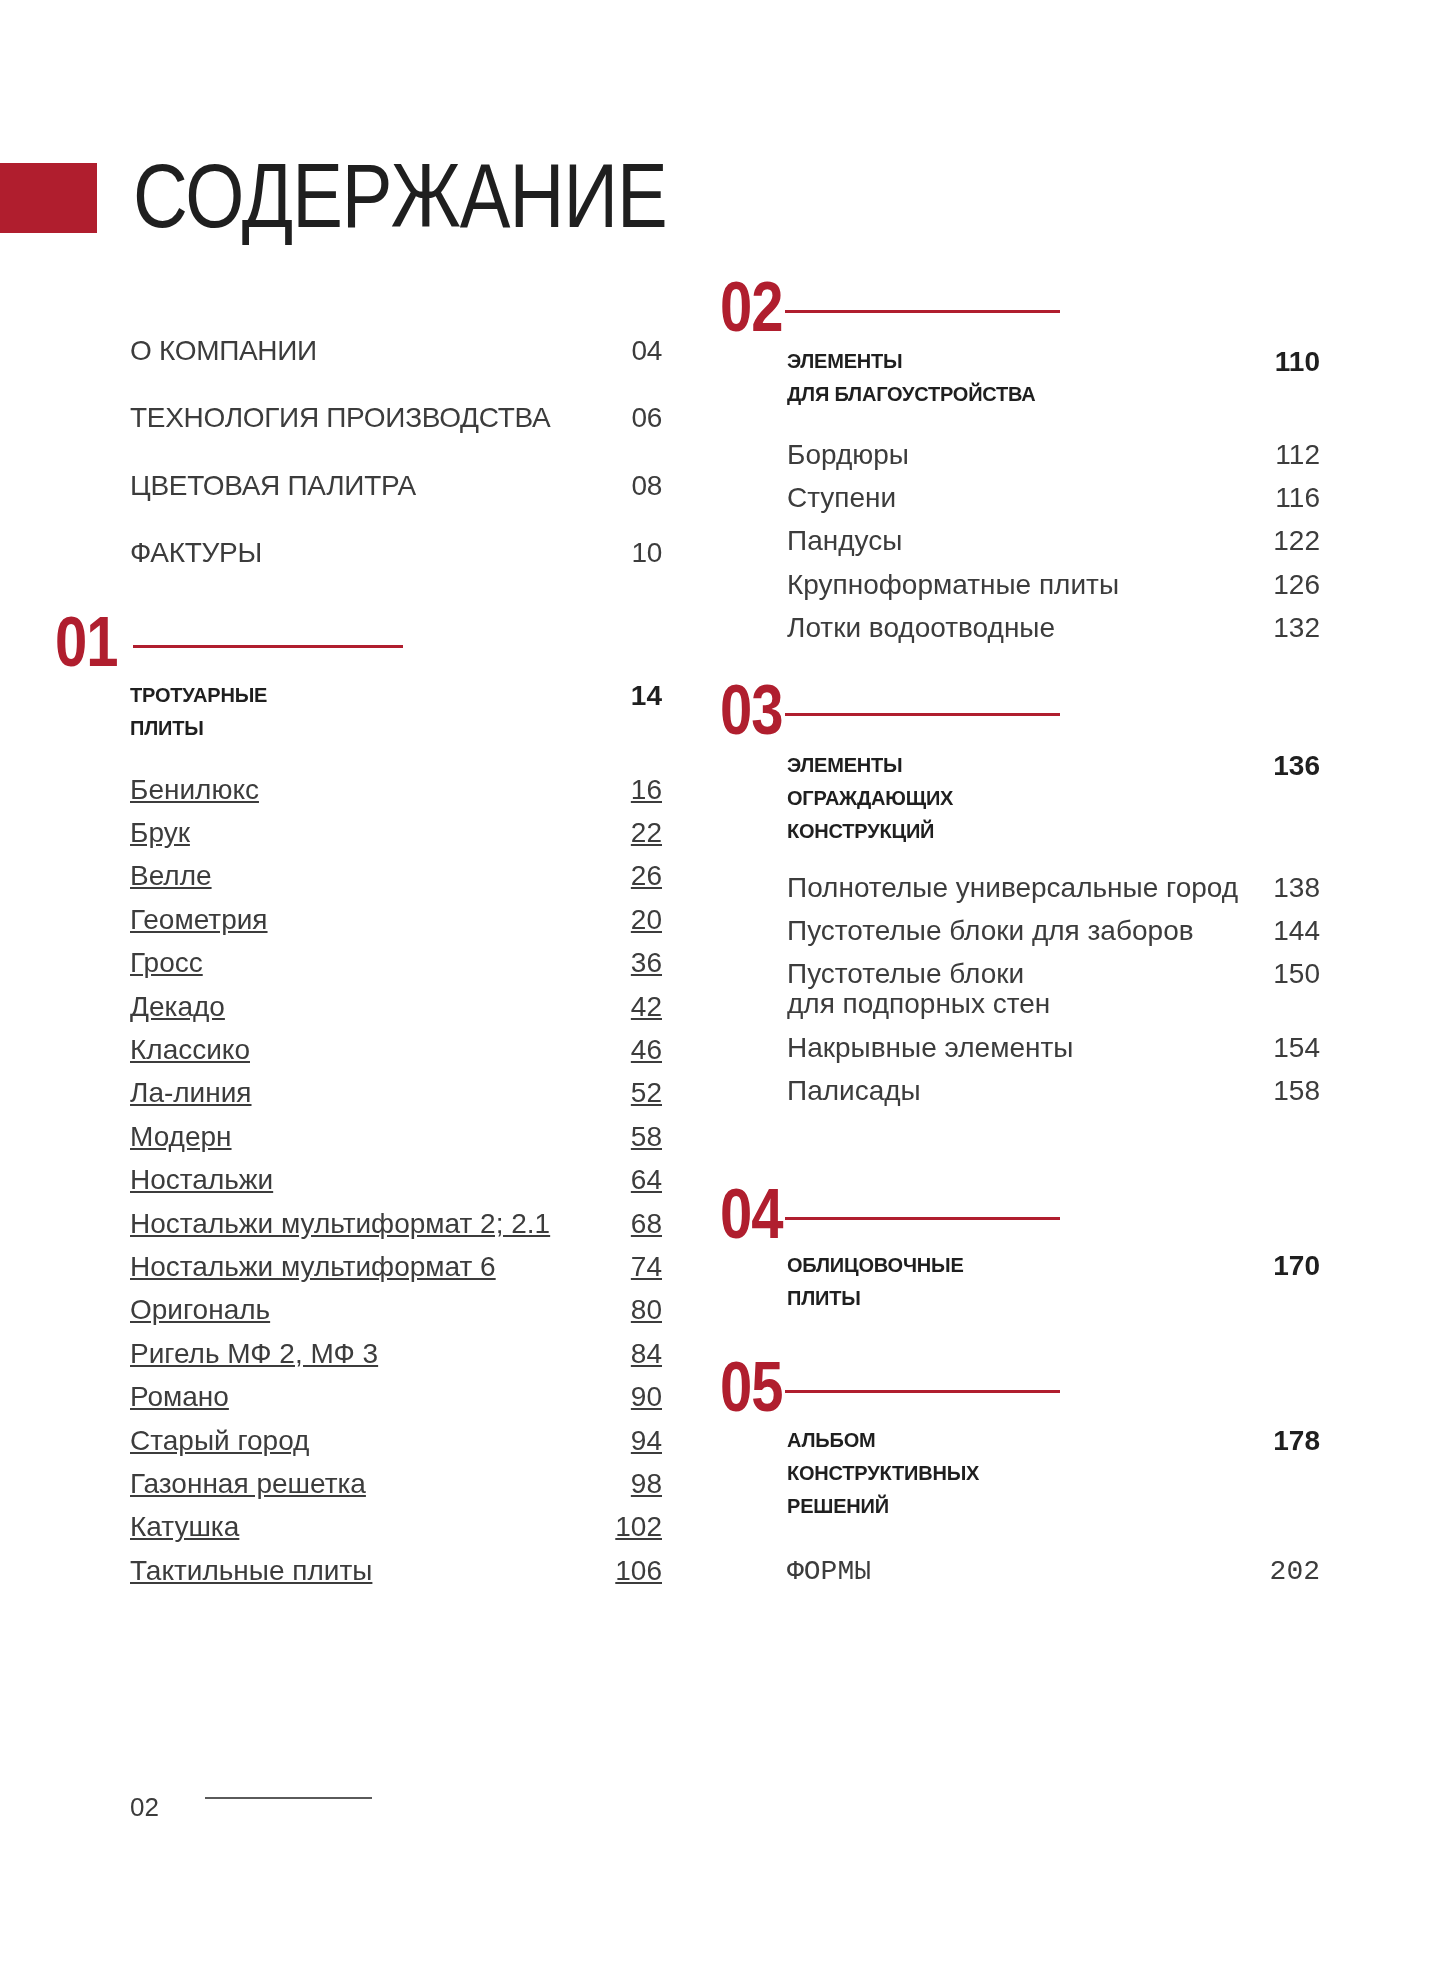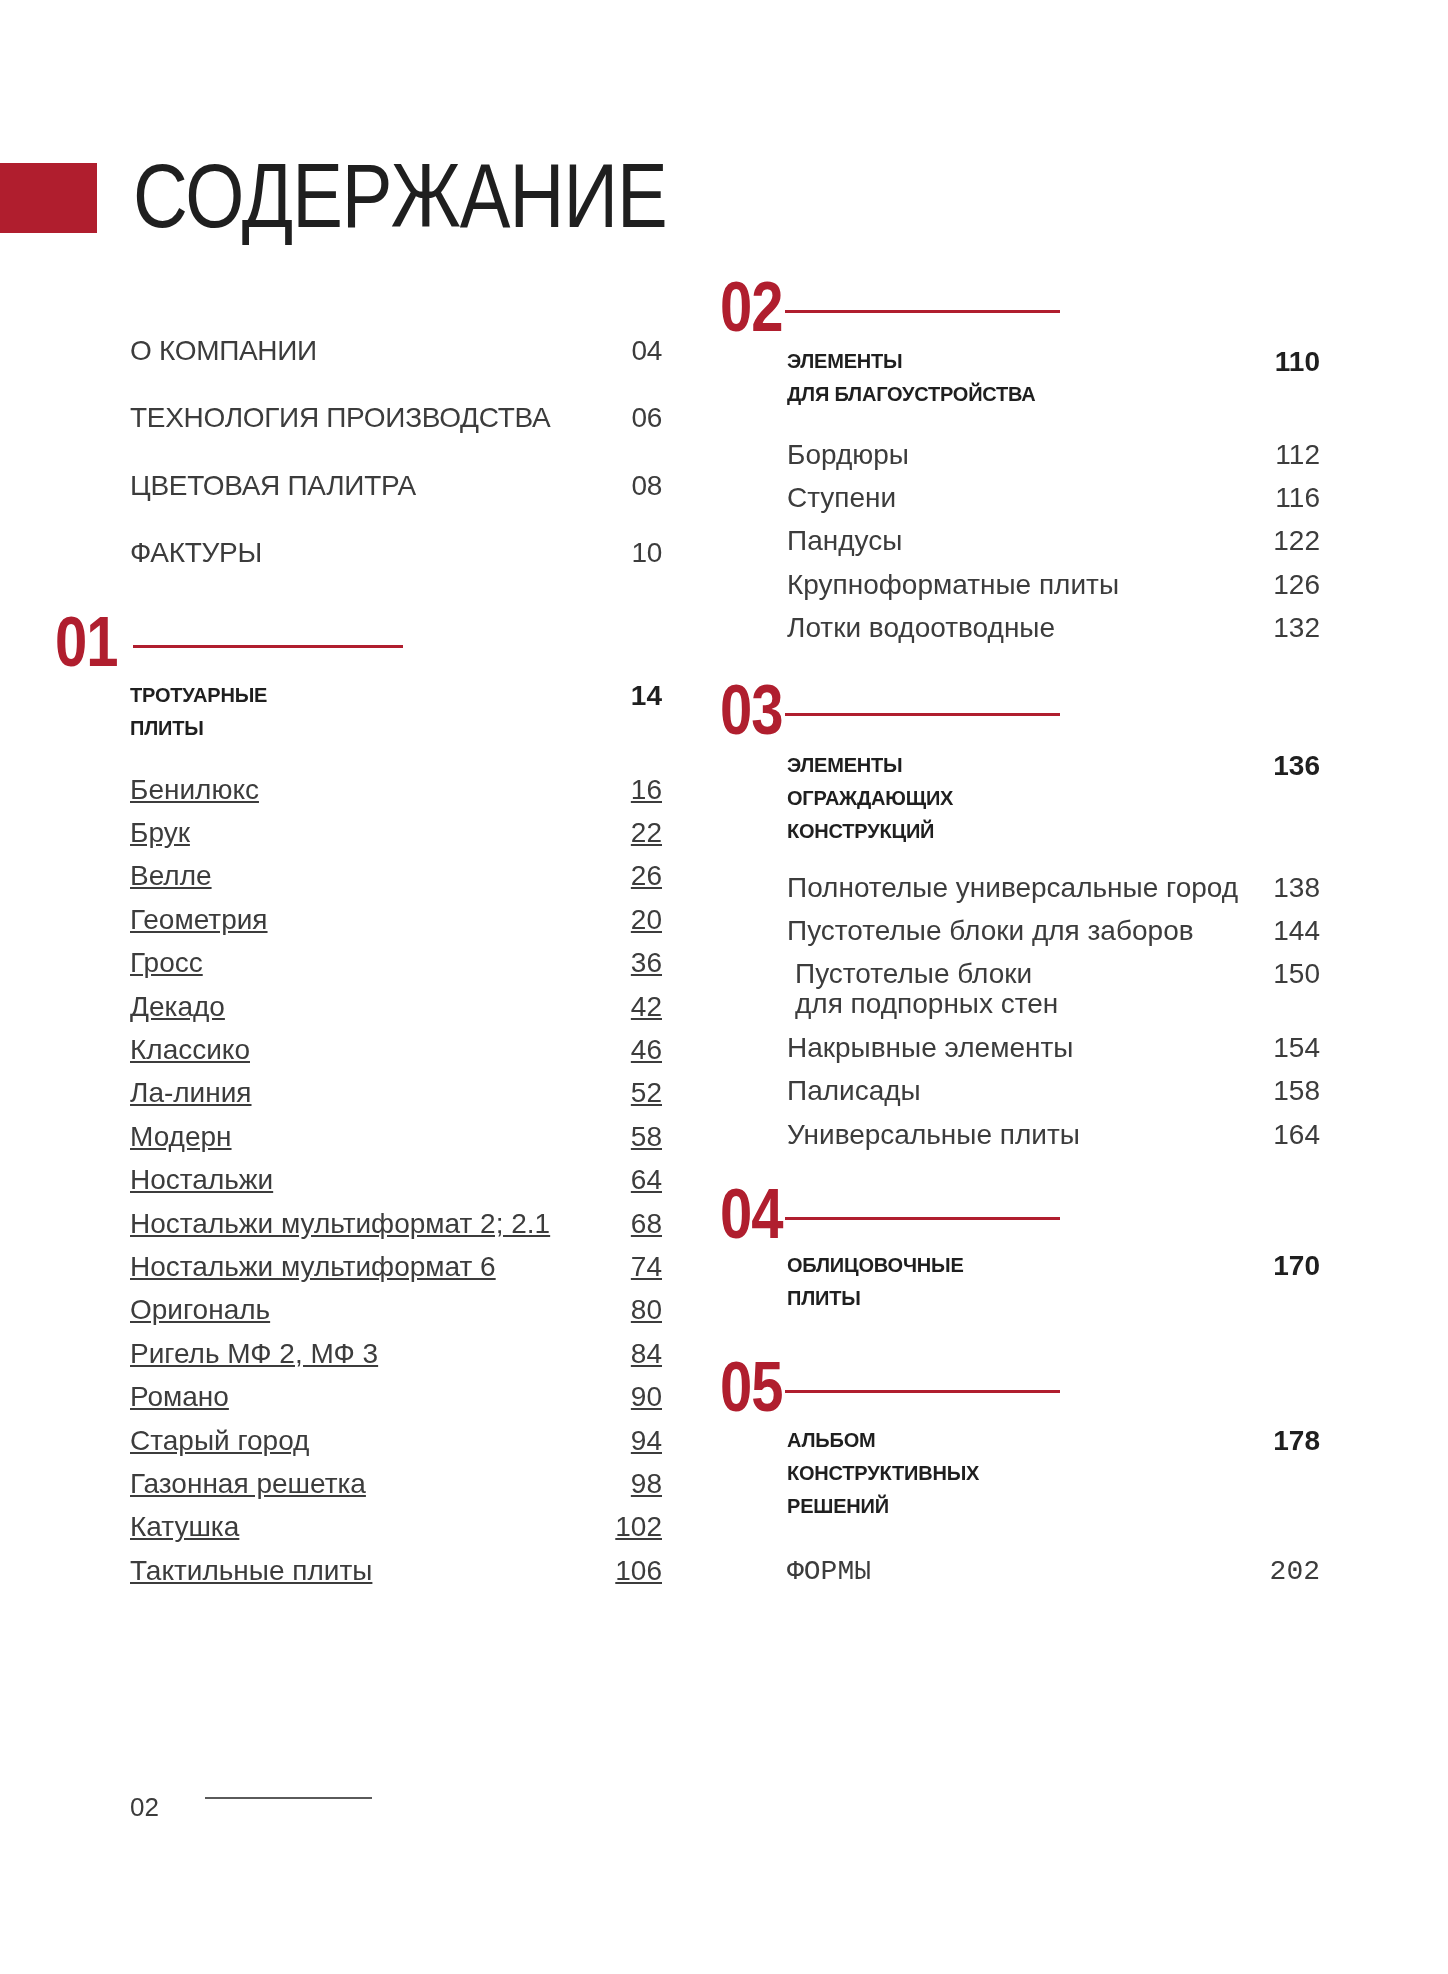--- a/index.html
+++ b/index.html
@@ -49,21 +49,21 @@
   .sec-page{
     position:absolute;right:0;font-size:28px;font-weight:700;line-height:33px;
     color:var(--heading);
   }
   .items{position:absolute;}
   .item-row{
     height:43.4px;display:flex;justify-content:space-between;align-items:center;
     font-size:28px;color:var(--body);white-space:nowrap;
   }
   .item-row.two-line{
-    height:73.4px;align-items:flex-start;padding-top:6.6px;margin-left:8px;
+    height:73.4px;align-items:flex-start;padding-top:6.6px;
   }
   .item-row.two-line .lbl,
   .item-row.two-line .pg{line-height:29.6px;}
   #sec01{left:55px;top:607px;width:607px;}
   #sec01 .sec-line{left:78px;width:270px;}
   #sec01 .sec-title{left:75px;top:72px;}
   #sec01 .sec-page{top:72px;}
   #sec01 .items{left:75px;top:161px;width:532px;text-decoration:underline;}
 
   #sec02{left:720px;top:272px;width:600px;}
@@ -273,24 +273,20 @@
       <span class="pg">150</span>
     </div>
     <div class="item-row">
         <span class="lbl">Накрывные элементы</span>
         <span class="pg">154</span>
       </div>
     <div class="item-row">
         <span class="lbl">Палисады</span>
         <span class="pg">158</span>
       </div>
-    <div class="item-row">
-        <span class="lbl">Универсальные плиты</span>
-        <span class="pg">164</span>
-      </div>
   </div>
 </div>
 
 <div class="section" id="sec04">
   <div class="sec-num">04</div>
   <div class="sec-line"></div>
   <div class="sec-title">
     <div>ОБЛИЦОВОЧНЫЕ</div>
     <div>ПЛИТЫ</div>
   </div>

